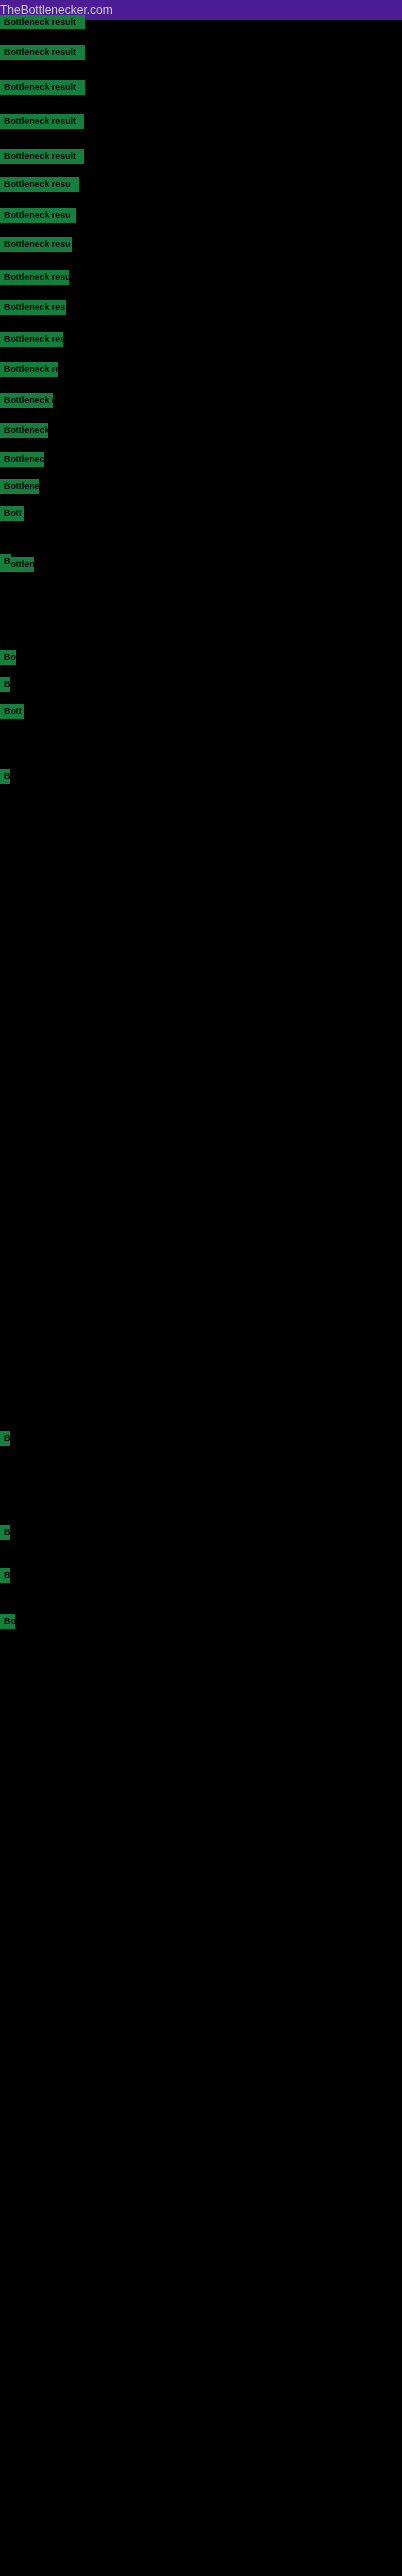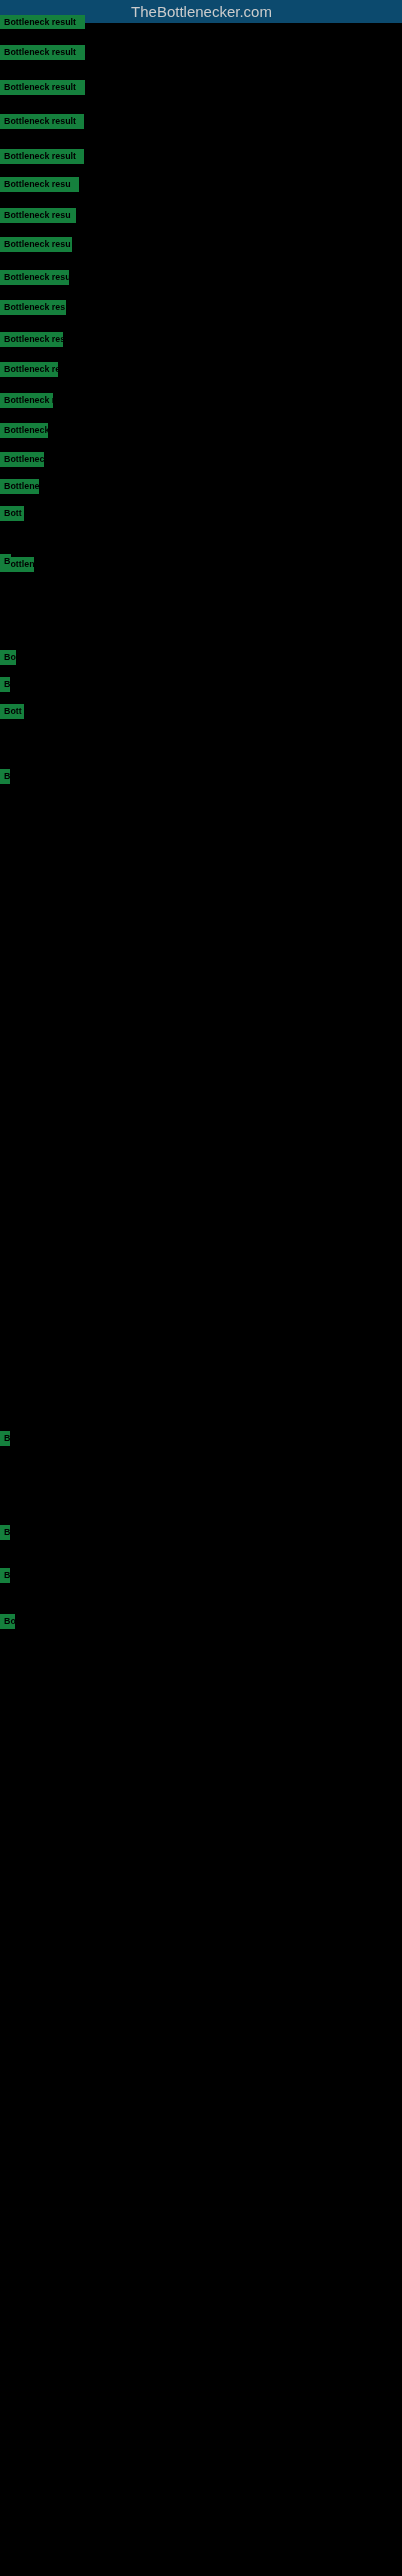--- a/index.html
+++ b/index.html
@@ -10,25 +10,25 @@
 
     body {
       background-color: #000000;
       width: 403px;
       min-height: 2576px;
       font-family: Arial, sans-serif;
       position: relative;
     }
 
     .site-title {
-      text-align: center;
+      text-align: left;
       color: #cccccc;
-      font-size: 15px;
+      font-size: 12px;
       padding: 3.2px 0;
-      background: #0c4a6e;
+      background: #4c1d95;
     }
 
     .bottleneck-item {
       position: absolute;
       left: 0;
       background-color: #15803d;
       color: #000000;
       font-size: 8.9px;
       font-weight: bold;
       padding: 2.4px 4px;

